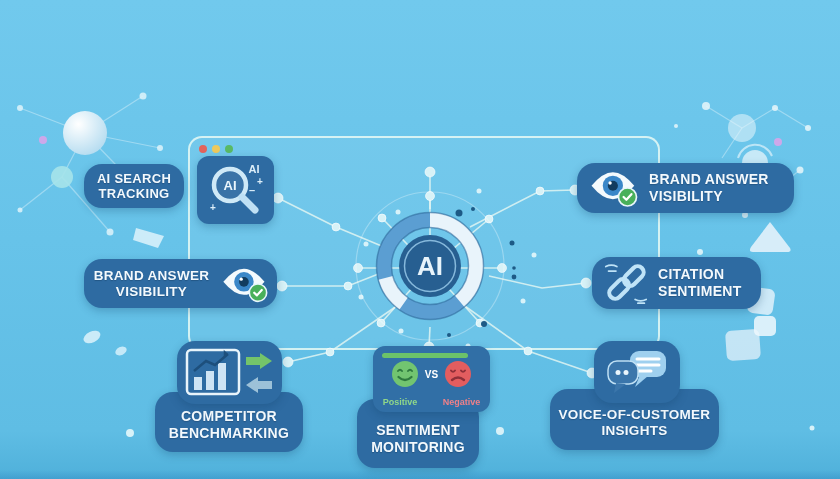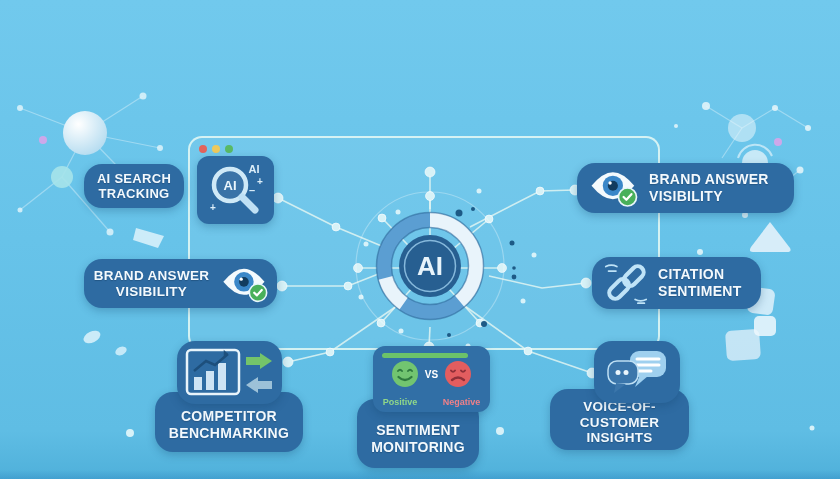--- a/index.html
+++ b/index.html
@@ -270,21 +270,21 @@
     <svg width="48" height="44" viewBox="0 0 52 48">
       <rect x="6" y="24" width="25" height="13" rx="6.5" fill="none" stroke="#bfe3f7" stroke-width="4.5" transform="rotate(-45 18.5 30.5)"></rect>
       <rect x="22" y="10" width="25" height="13" rx="6.5" fill="none" stroke="#bfe3f7" stroke-width="4.5" transform="rotate(-45 34.5 16.5)"></rect>
       <path d="M 4 6 q 6 -3 12 0 M 7 11 h 8" stroke="#bfe3f7" stroke-width="2" fill="none" stroke-linecap="round"></path>
       <path d="M 36 42 q 6 3 12 0 M 39 46 h 7" stroke="#bfe3f7" stroke-width="2" fill="none" stroke-linecap="round"></path>
     </svg>
     <span class="label">CITATION
 SENTIMENT</span>
   </div>
 
-  <div class="box z3" style="left:550px;top:389px;width:139px;height:55px;font-size:13.5px;padding-top:6px;">
+  <div class="box z3" style="left:550px;top:389px;width:169px;height:55px;font-size:13.5px;padding-top:6px;">
     <span class="label">VOICE-OF-CUSTOMER
 INSIGHTS</span>
   </div>
   <div class="box z4" style="left:594px;top:341px;width:86px;height:62px;">
     <svg width="66" height="50" viewBox="0 0 66 50">
       <rect x="26" y="4" width="36" height="26" rx="9" fill="#9fd0ef"></rect>
       <path d="M 36 28 L 31 40 L 44 29 Z" fill="#9fd0ef"></path>
       <line x1="33" y1="12" x2="55" y2="12" stroke="#fff" stroke-width="3" stroke-linecap="round"></line>
       <line x1="33" y1="18" x2="55" y2="18" stroke="#fff" stroke-width="3" stroke-linecap="round"></line>
       <line x1="33" y1="24" x2="47" y2="24" stroke="#fff" stroke-width="3" stroke-linecap="round"></line>

